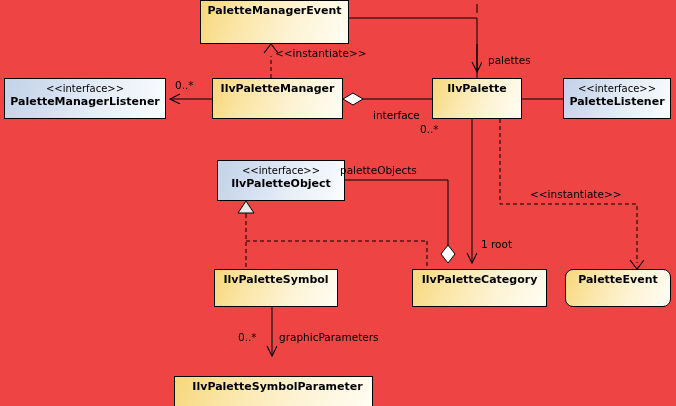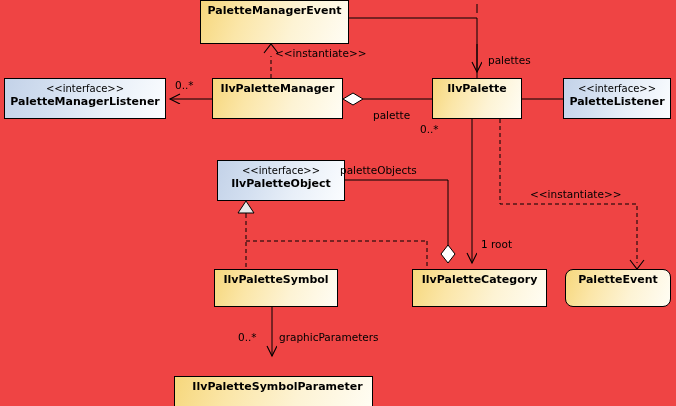--- a/index.html
+++ b/index.html
@@ -176,21 +176,21 @@
   <div class="node cls" style="left:174px; top:376px; width:199px; height:37px;padding-left:8px;">
     <div class="title">IlvPaletteSymbolParameter</div>
   </div>
 
   <div class="edge-label" style="left:275px; top:47px;">&lt;&lt;instantiate&gt;&gt;</div>
 
   <div class="edge-label" style="left:488px; top:54px;">palettes</div>
 
   <div class="edge-label" style="left:175px; top:79px;">0..*</div>
 
-  <div class="edge-label" style="left:373px; top:109px;">palette</div>
+  <div class="edge-label" style="left:373px; top:109px;">interface</div>
 
   <div class="edge-label" style="left:420px; top:123px;">0..*</div>
 
   <div class="edge-label" style="left:340px; top:164px;text-align:right;">paletteObjects</div>
 
   <div class="edge-label" style="left:530px; top:188px;">&lt;&lt;instantiate&gt;&gt;</div>
 
   <div class="edge-label" style="left:481px; top:238px;">1   root</div>
 
   <div class="edge-label" style="left:238px; top:331px;">0..*</div>

